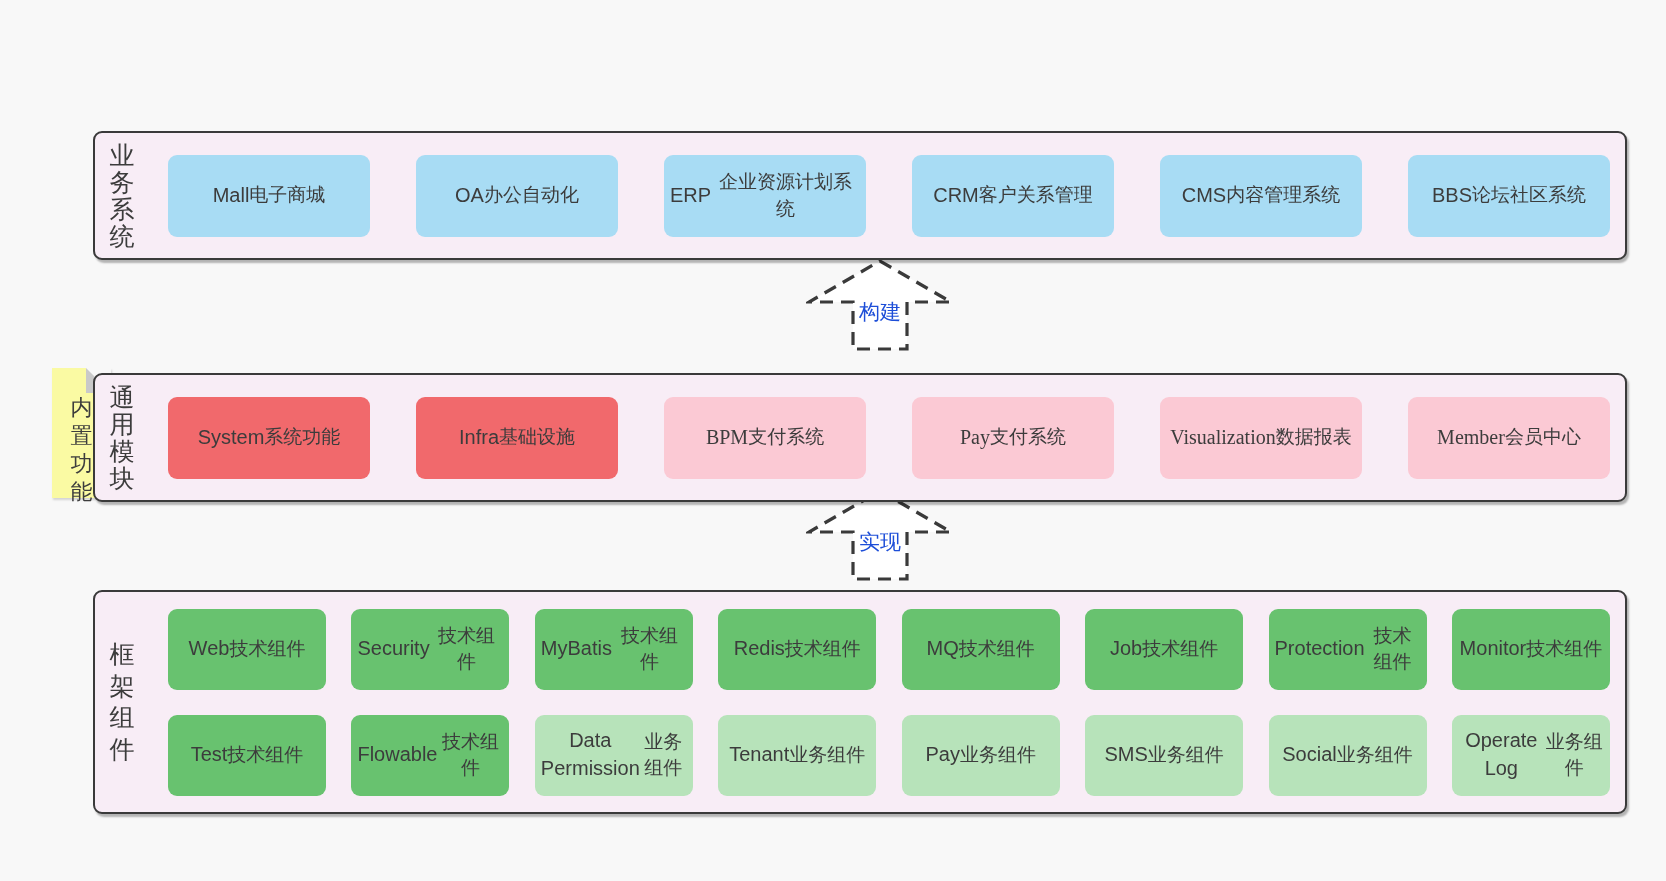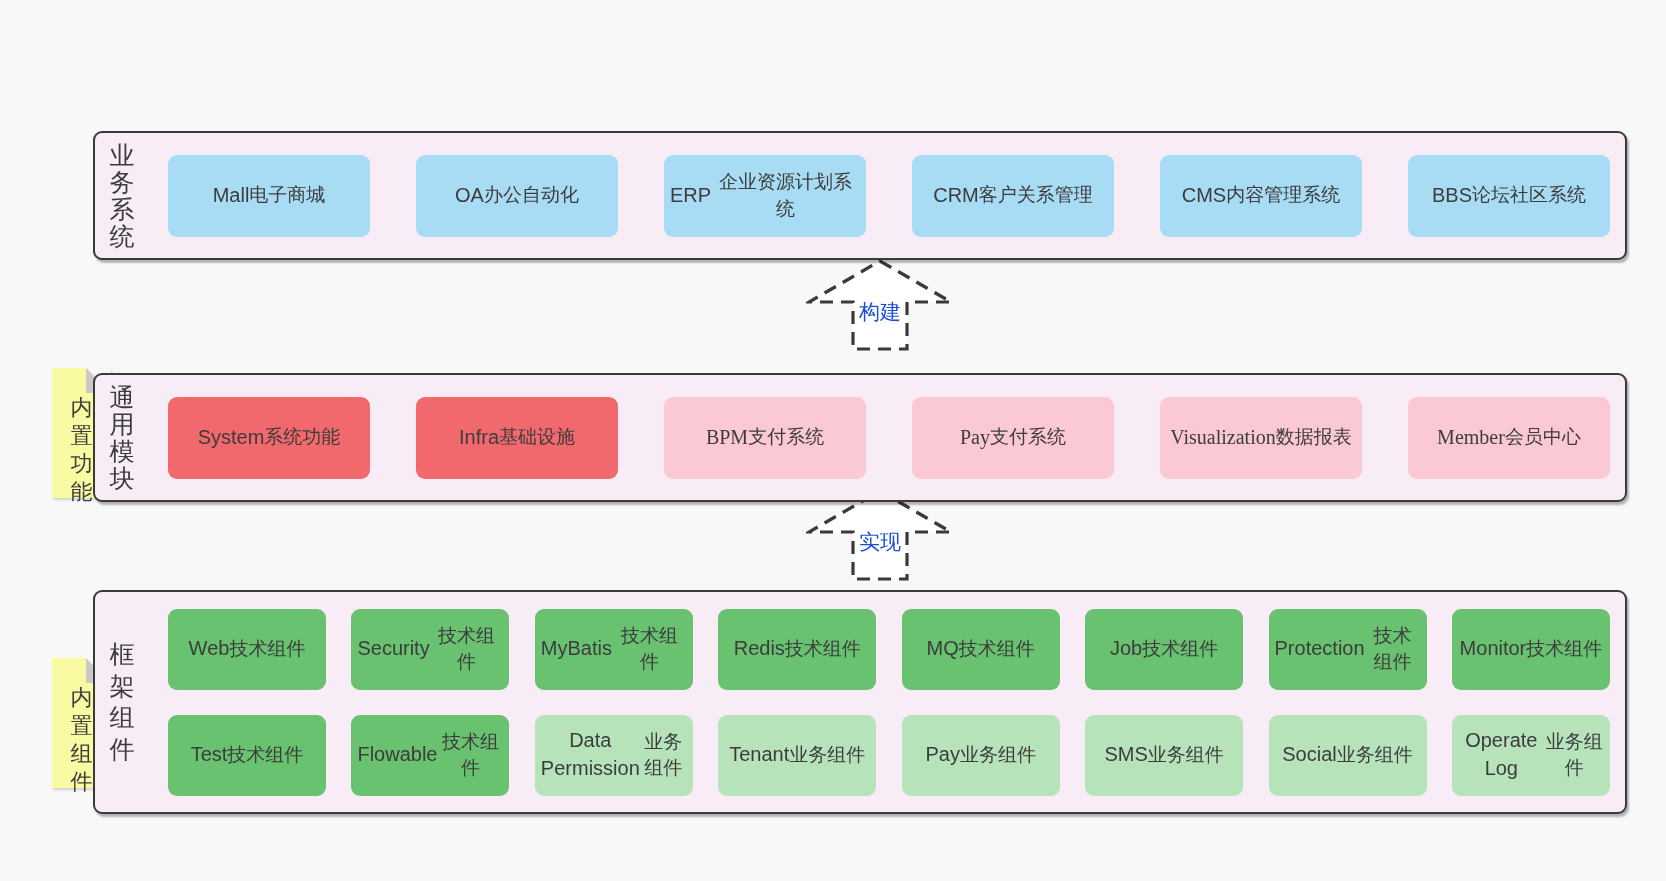--- a/index.html
+++ b/index.html
@@ -148,23 +148,20 @@
     </div>
   </section>
 
   <div class="arrow" id="arrow-implement">
     <svg viewBox="0 0 148 94">
       <polygon points="74,3 145,44 101,44 101,91 47,91 47,44 3,44" fill="#ffffff" stroke="#3a3a3a" stroke-width="3.2" stroke-dasharray="13 8"></polygon>
     </svg>
     <span class="alabel">实现</span>
   </div>
 
-  <div class="note" id="note-components">
-    <span class="ntext">内置组件</span>
-  </div>
   <section class="panel" id="panel-components">
     <div class="vlabel spread">框架组件</div>
     <div class="boxes">
       <div class="row row-8">
           <div class="box green">
             <span class="en">Web</span>
             <span class="zh">技术组件</span>
           </div>
           <div class="box green">
             <span class="en">Security</span>

